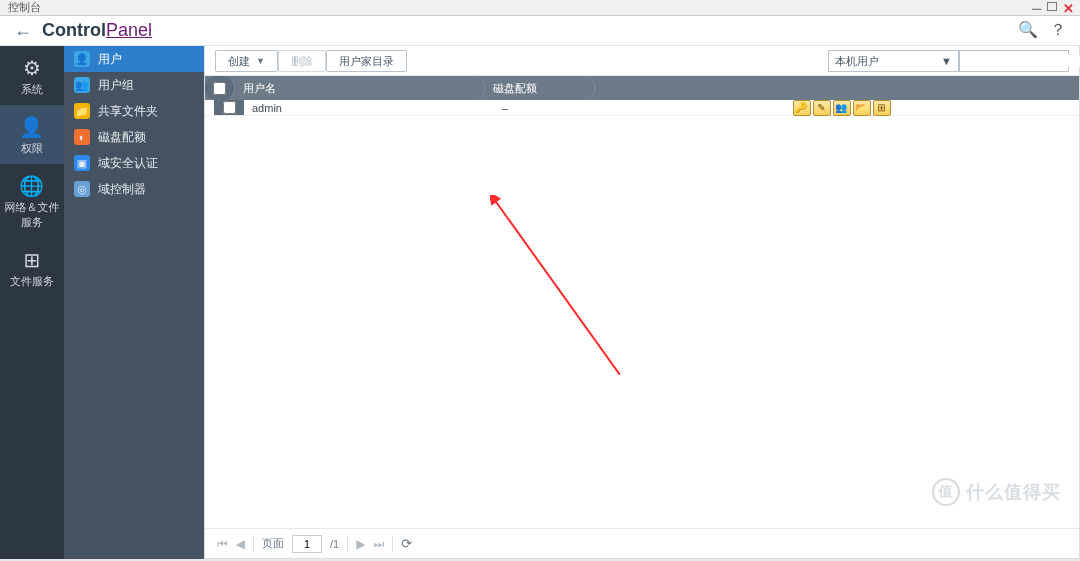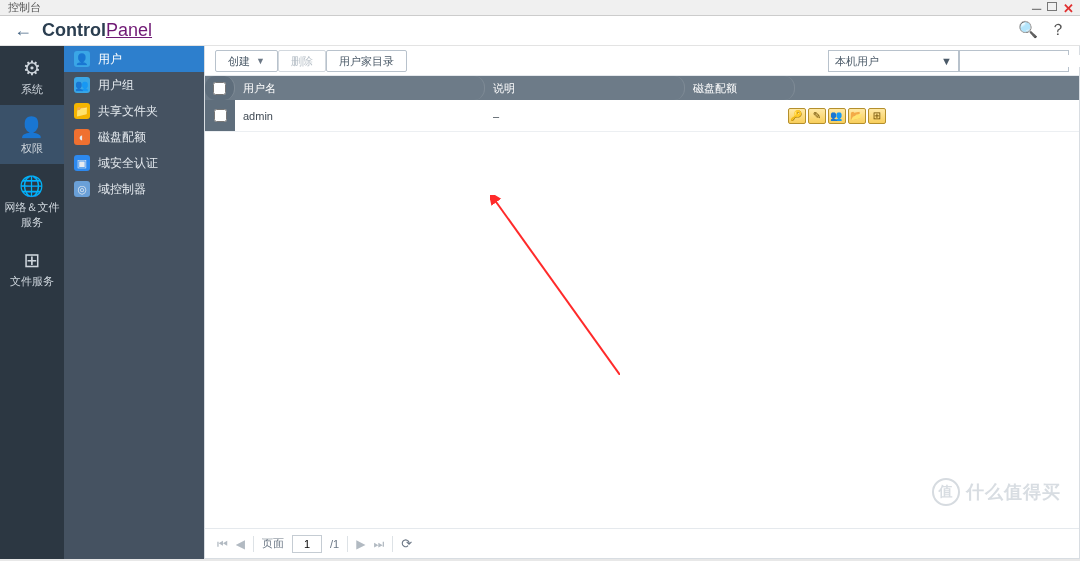--- a/index.html
+++ b/index.html
@@ -41,21 +41,21 @@
 .searchbox { width:110px; height:22px; border:1px solid #b8c2cc; display:flex; align-items:center; padding:0 4px; }
 .searchbox input { border:none; outline:none; flex:1; font-size:11px; }
 .thead { height:24px; background:#6d7b88; color:#fff; display:flex; font-size:11px; align-items:stretch; }
 .thead .cell { display:flex; align-items:center; padding:0 8px; border-right:1px solid #7e8a95;border-radius:11px; }
 .col-chk { width:30px; justify-content:center; background:#5f6e7c; }
 .col-name { width:250px; }
 .col-desc { width:200px; }
 .col-quota { width:110px; }
 .col-status { width:150px; justify-content:center; }
 .col-actions { flex:1; justify-content:center; }
-.trow { height:32px; display:flex; font-size:11px; color:#404a54; border-bottom:1px solid #eceff2; }
+.trow { height:16px; display:flex; font-size:11px; color:#404a54; border-bottom:1px solid #eceff2;padding-left:9px; }
 .trow .cell { display:flex; align-items:center; padding:0 8px; }
 .trow .col-chk input { }
 .actset { display:flex; gap:2px; }
 .actset .ab { width:18px; height:16px; border:1px solid #b48f2c; background:linear-gradient(#ffe9a6,#f8ce5b); border-radius:2px; font-size:10px; display:flex; align-items:center; justify-content:center; color:#6a4a00; cursor:pointer; }
 .tbody { flex:1; position:relative; }
 .arrow { position:absolute; left:285px; top:95px; pointer-events:none; }
 .pager { height:30px; border-top:1px solid #e5e9ed; display:flex; align-items:center; padding:0 12px; font-size:11px; color:#6b7785; gap:8px; }
 .pager .nbtn { color:#b2bac2; cursor:pointer; font-size:12px; }
 .pager .sep { width:1px; height:16px; background:#dde2e6; }
 .pager input.pg { width:30px; height:18px; border:1px solid #c5ccd3; text-align:center; font-size:11px; }
@@ -144,21 +144,20 @@
         <input type="text" style="">
 
       </div>
     </div>
 
     <div class="thead">
       <div class="cell col-chk">
           <input type="checkbox" style="">
         </div>
       <div class="cell col-name">用户名</div>
-      <div class="cell col-desc">说明</div>
       <div class="cell col-quota">磁盘配额</div>
     </div>
 
     <div class="tbody">
       <div class="trow">
         <div class="cell col-chk">
             <input type="checkbox" style="">
           </div>
         <div class="cell col-name">admin</div>
         <div class="cell col-quota">–</div>

